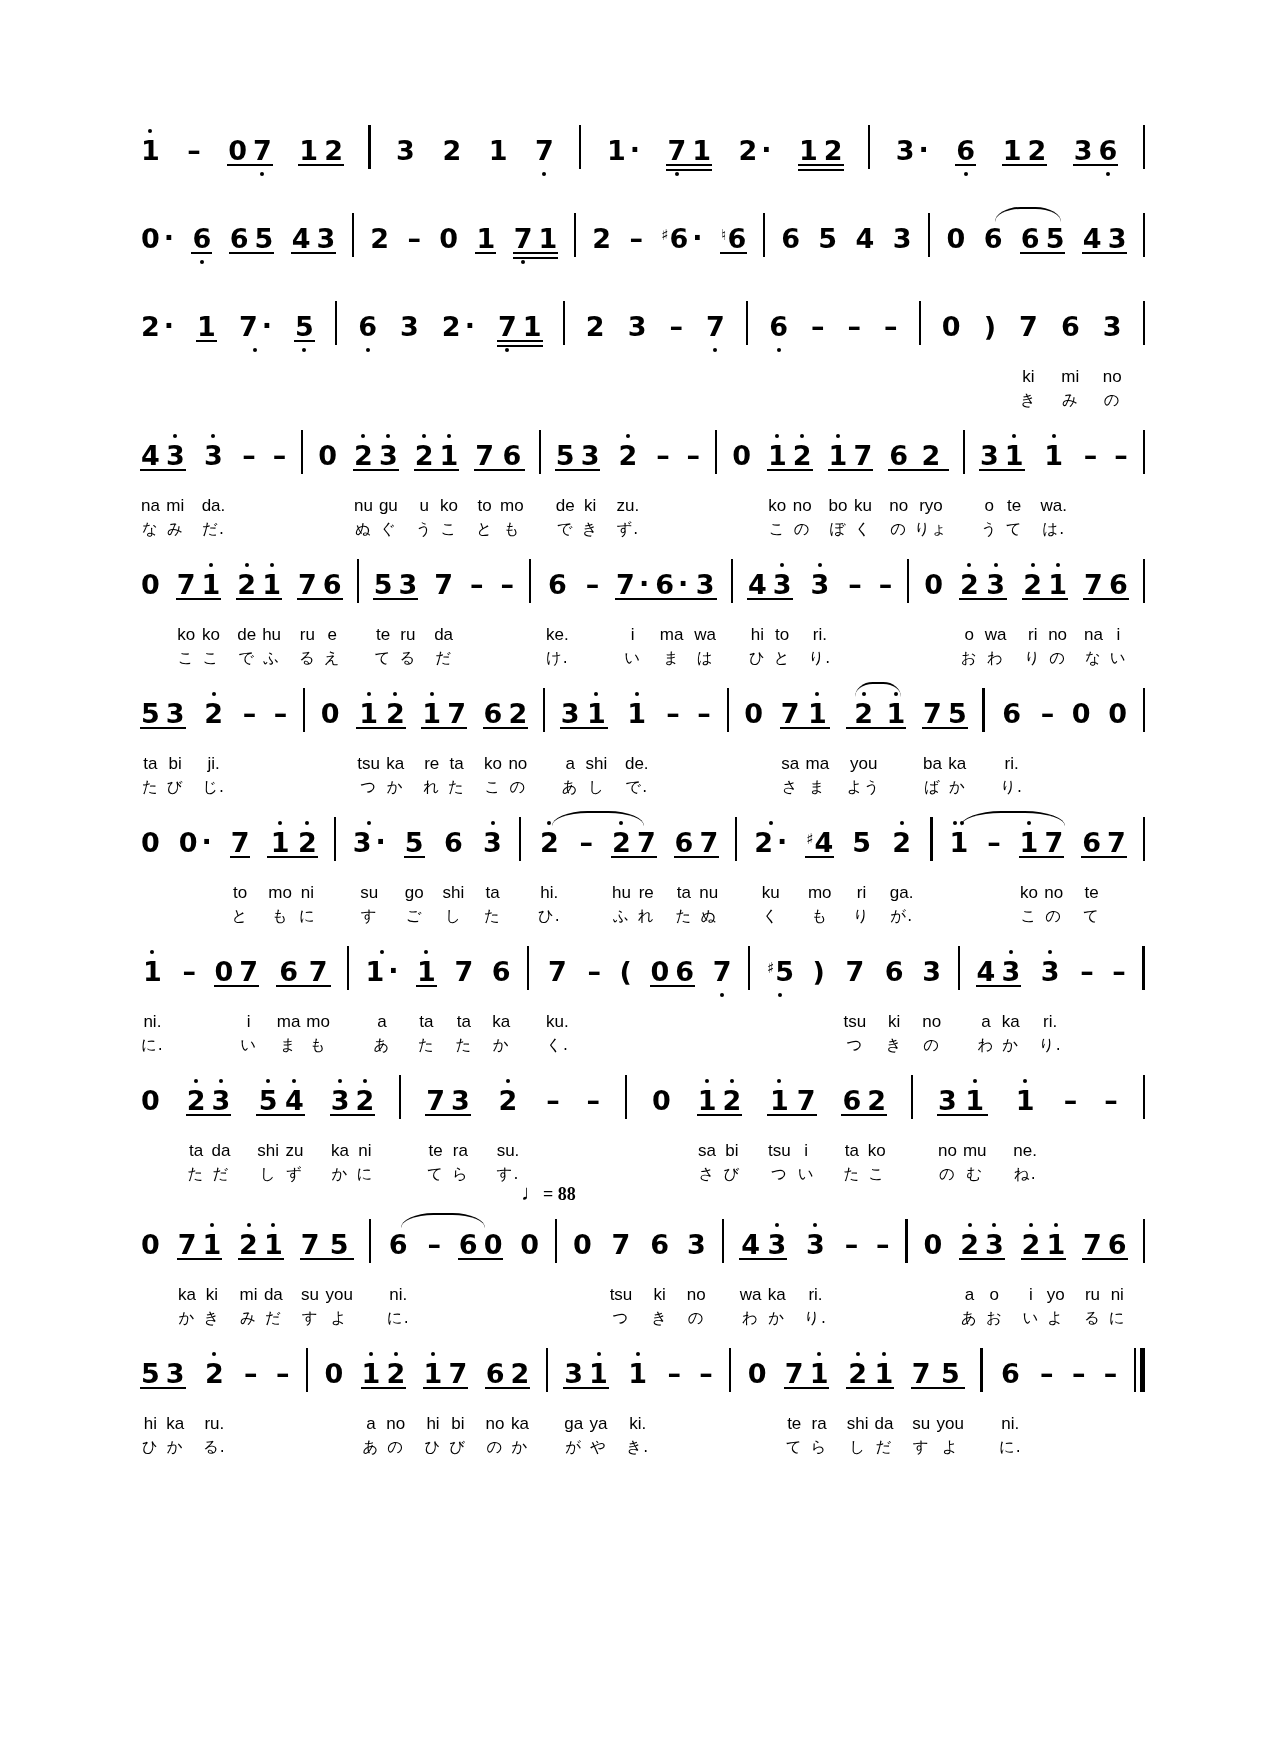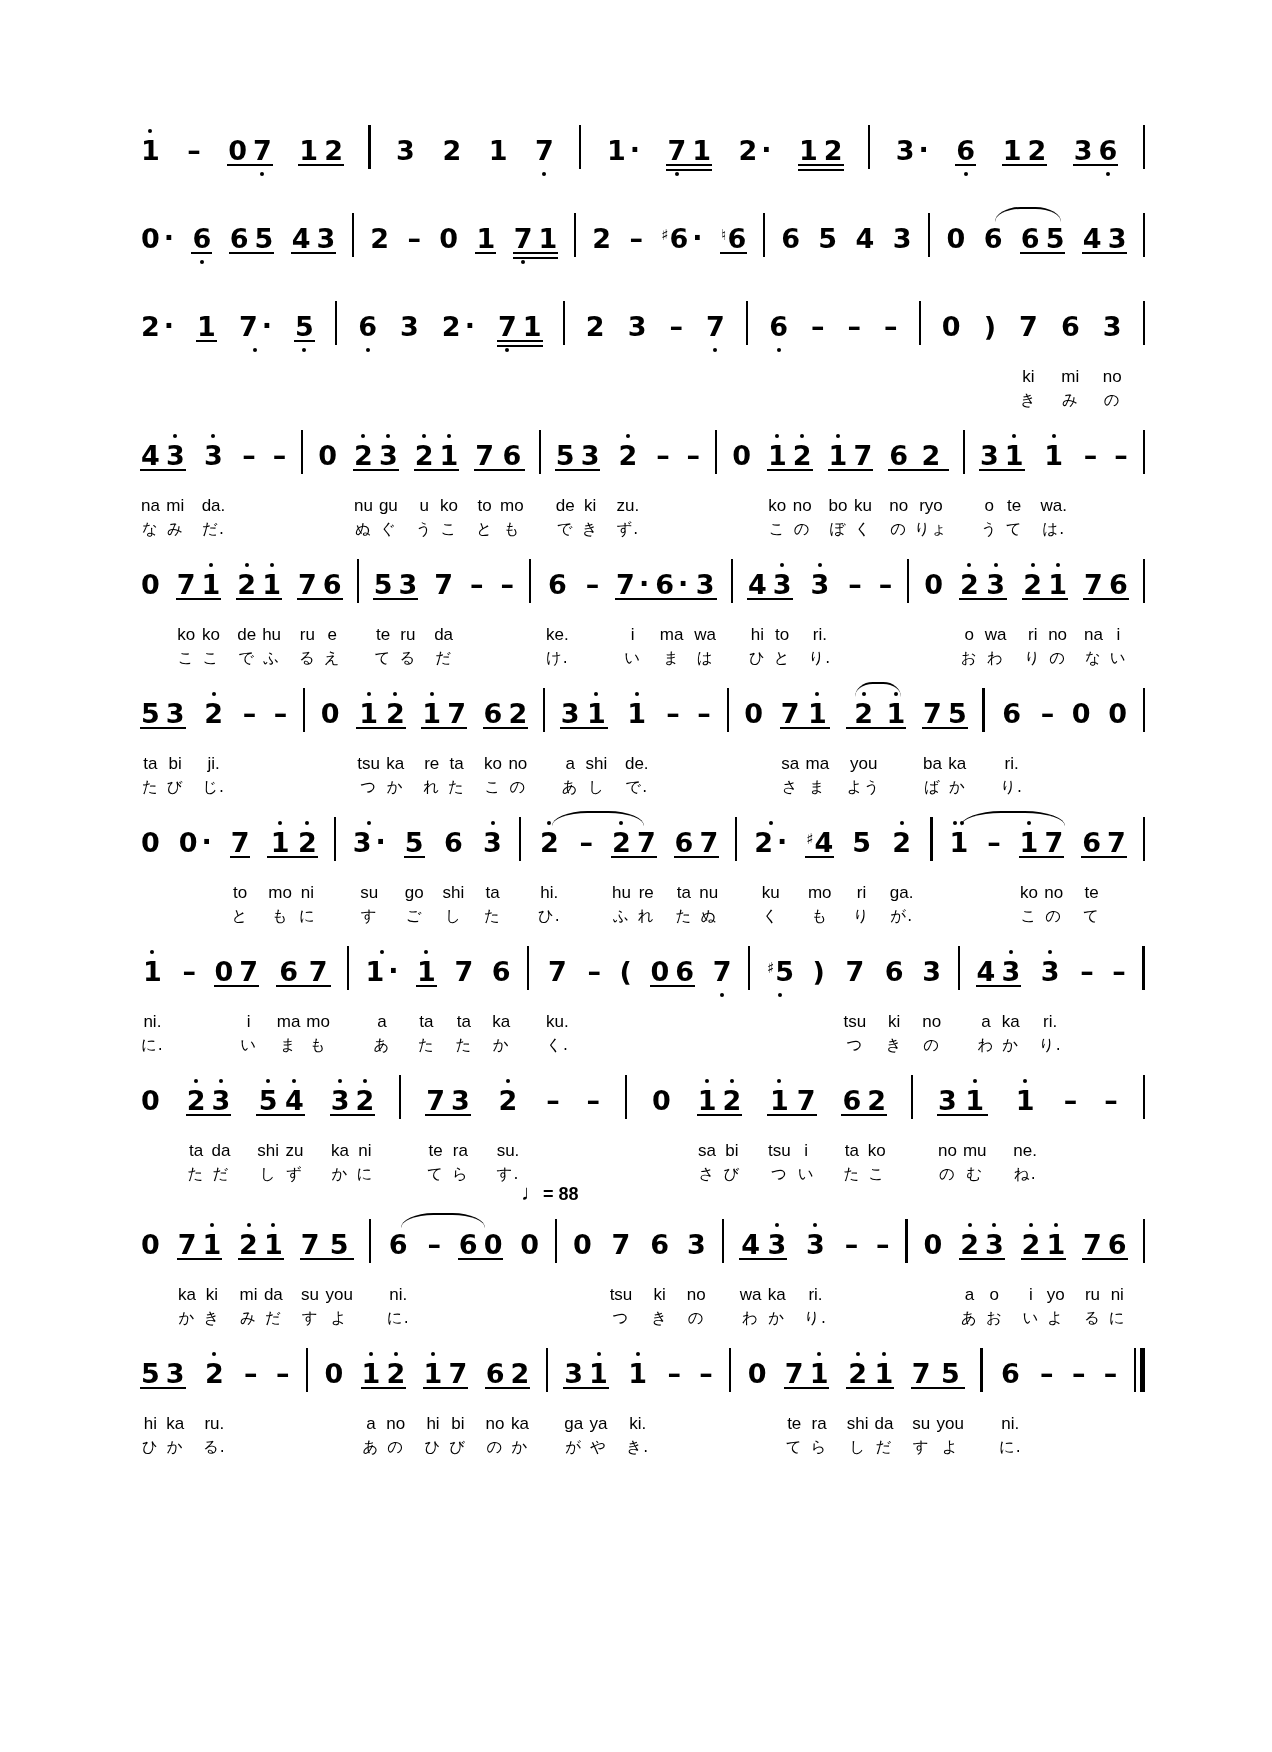--- a/index.html
+++ b/index.html
@@ -28,21 +28,21 @@
   .blthick{width:5px;height:44px;background:#000;}
   .lyr{font-size:17px;line-height:22px;height:22px;margin-top:4px;text-align:center;
        white-space:nowrap;font-family:"Liberation Sans",sans-serif;}
   .kana{font-size:15.5px;line-height:24px;height:24px;text-align:center;white-space:nowrap;
         letter-spacing:1px;}
   .arc{position:absolute;top:-3px;left:58%;height:13px;z-index:2;
        border-top:2.5px solid #000;border-radius:50% 50% 0 0/130% 130% 0 0;
        pointer-events:none;}
   .tok.grp-arc .arc{left:18%;}
   .tempo{position:absolute;top:-36px;left:38%;font-size:18px;font-weight:700;
-         font-family:Liberation Sans, sans-serif;}
+         font-family:Liberation Serif, serif;}
   .tempo .tnote{font-size:22px;}
 </style>
 </head>
 <body>
 
 <div class="score">
   <div>
       <div class="system nolyr">
         <div class="tok">
           <div class="nrow">

